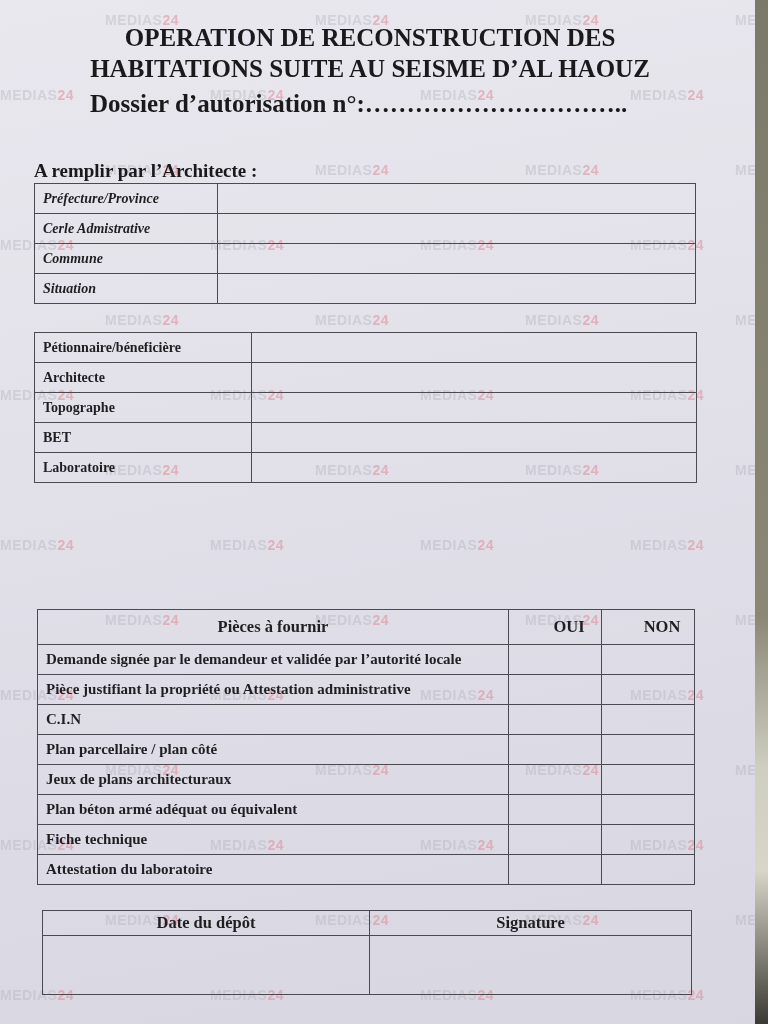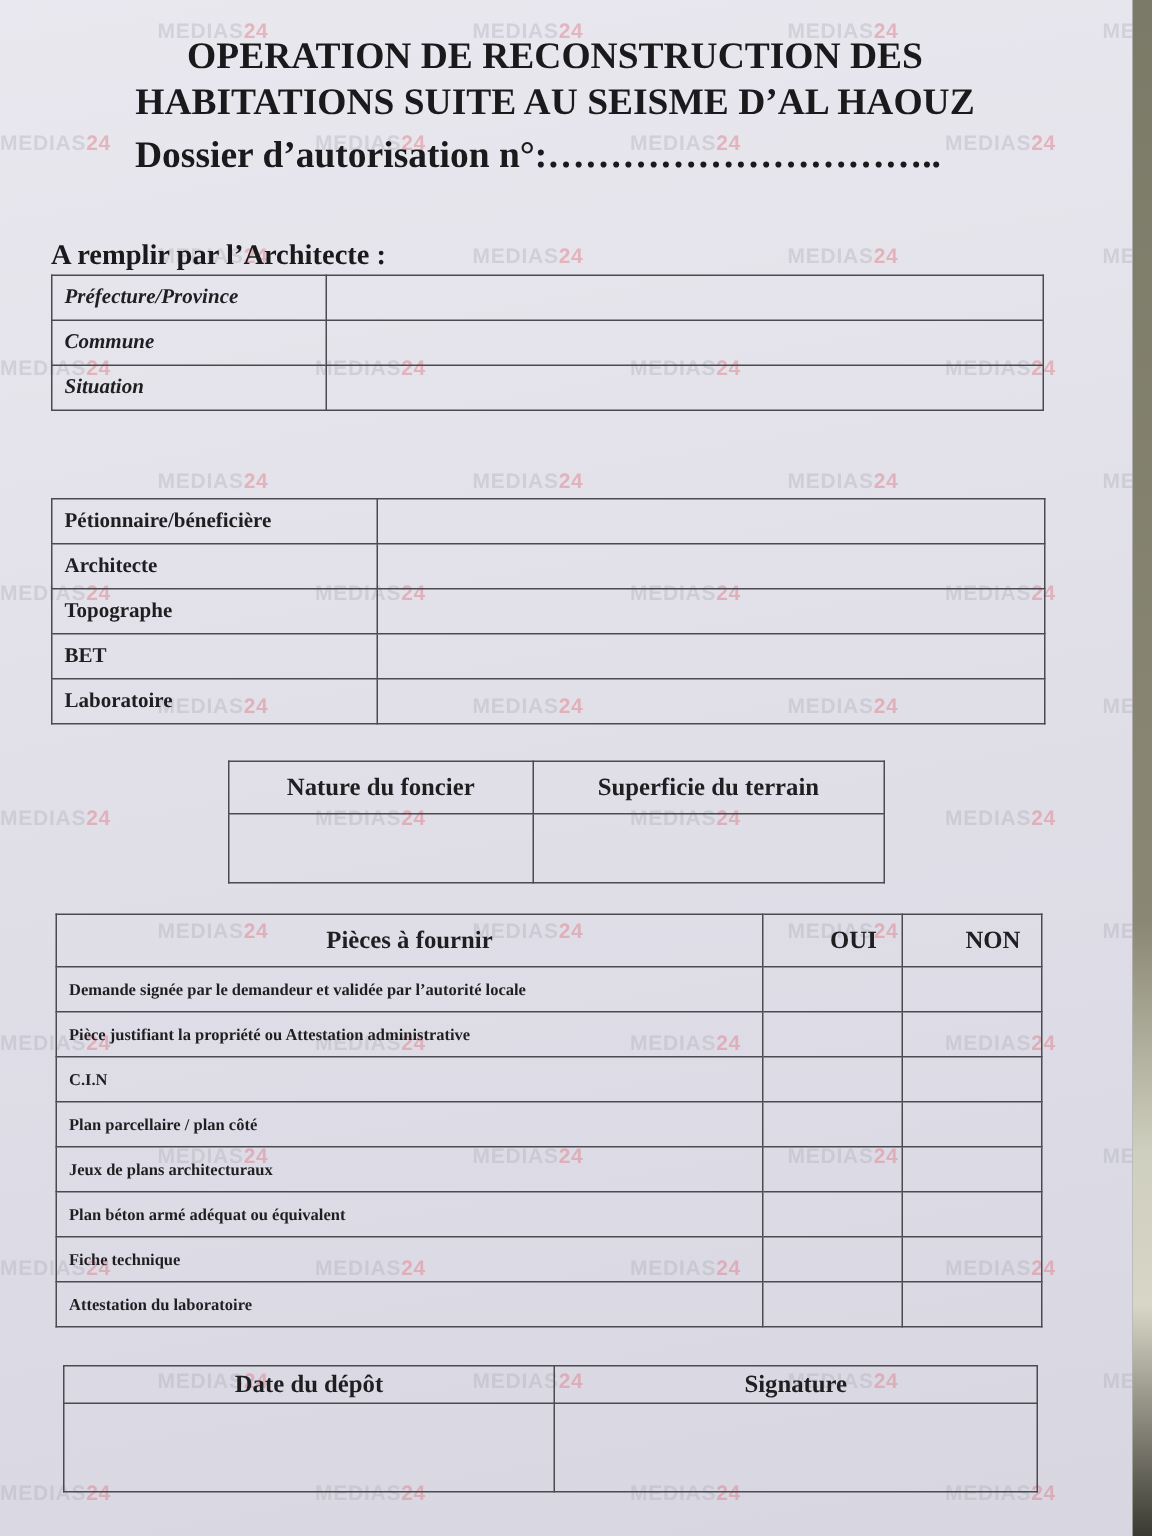--- a/index.html
+++ b/index.html
@@ -48,21 +48,21 @@
   .tbl-b { left: 34px; top: 332px; width: 663px; padding-left: 30px; }
   .tbl-b td { height: 29px; font-size: 14px; }
   .tbl-b td.lbl { width: 200px; }
 
   .tbl-c { left: 152px; top: 507px; width: 438px; }
   .tbl-c th { height: 34px; font-size: 16.5px; text-align: center; }
   .tbl-c td { height: 45px; }
 
   .tbl-d { left: 37px; top: 609px; width: 658px; }
   .tbl-d th { height: 34px; font-size: 16.5px; text-align: center; }
-  .tbl-d td { height: 29px; font-size: 11px; }
+  .tbl-d td { height: 29px; font-size: 15px; }
   .tbl-d .c-oui, .tbl-d .c-non { width: 48px; padding-left: 36px; }
 
   .tbl-e { left: 42px; top: 910px; width: 650px; }
   .tbl-e th { height: 24px; font-size: 16.5px; text-align: center; }
   .tbl-e td { height: 58px; }
   .tbl-e .c-date { width: 310px; margin-left: 38px; }
 </style>
 </head>
 <body>
 
@@ -135,20 +135,24 @@
 
   <div class="section-label">A remplir par l’Architecte :</div>
 
   <table class="form tbl-a">
     <tbody>
         <tr>
       <td class="lbl">Préfecture/Province</td>
       <td></td>
     </tr>
     <tr>
+      <td class="lbl">Cerle Admistrative</td>
+      <td></td>
+    </tr>
+    <tr>
       <td class="lbl">Commune</td>
       <td></td>
     </tr>
     <tr>
       <td class="lbl">Situation</td>
       <td></td>
     </tr>
   </tbody>
     </table>
 
@@ -170,32 +174,20 @@
       <td class="lbl">BET</td>
       <td></td>
     </tr>
     <tr>
       <td class="lbl">Laboratoire</td>
       <td></td>
     </tr>
   </tbody>
     </table>
 
-  <table class="form tbl-c">
-    <tbody>
-        <tr>
-      <th>Nature du foncier</th>
-      <th>Superficie du terrain</th>
-    </tr>
-    <tr>
-      <td></td>
-      <td></td>
-    </tr>
-  </tbody>
-    </table>
 
   <table class="form tbl-d">
     <tbody>
         <tr>
       <th>Pièces à fournir</th>
       <th class="c-oui">OUI</th>
       <th class="c-non">NON</th>
     </tr>
     <tr>
       <td>Demande signée par le demandeur et validée par l’autorité locale</td>

